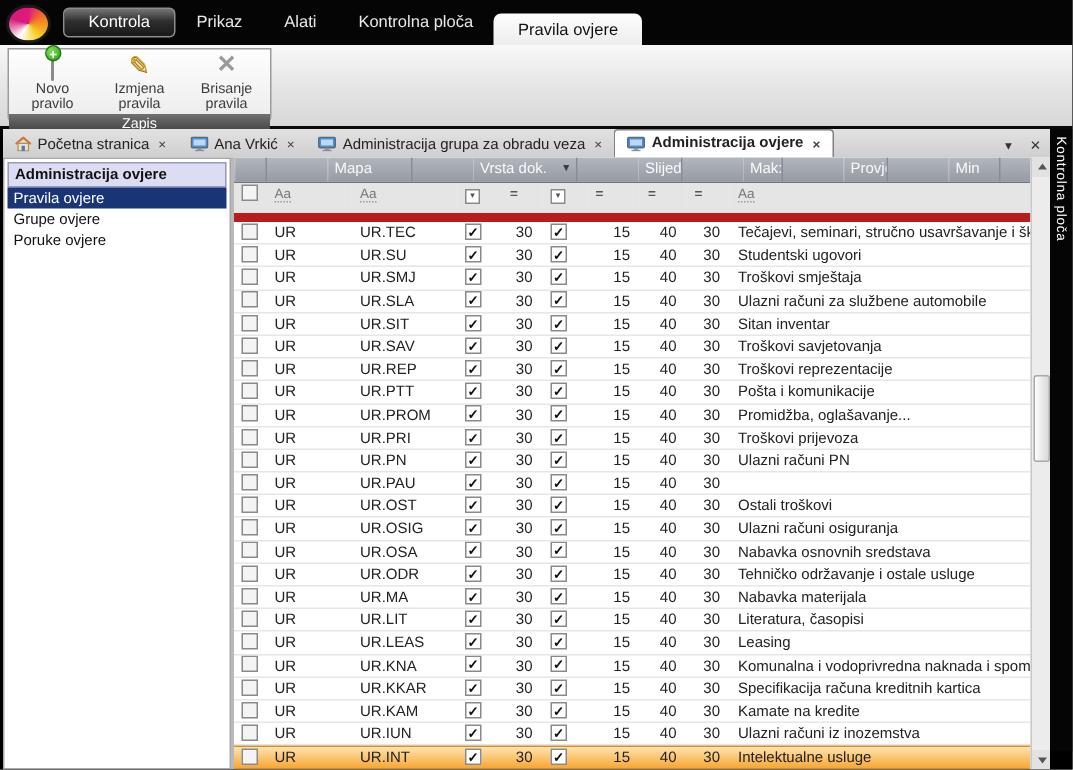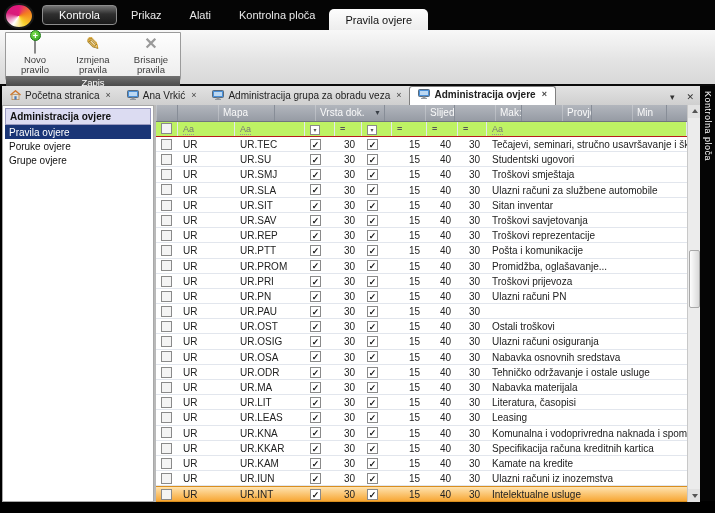--- a/index.html
+++ b/index.html
@@ -36,41 +36,41 @@
   .gcaption { height:13px; background:linear-gradient(#717171,#3e3e3e); color:#fff; font-size:9.5px;
               text-align:center; line-height:13px; border-radius:0 0 3px 3px; }
 
   .hsep { height:2px; background:#0a0a0a; }
 
   
   .midrow { display:flex; height:415px; background:#000; padding-left:2px; }
   .content { width:698px; display:flex; flex-direction:column; background:#d2d2d2; }
 
   .tabstrip { height:19px; background:linear-gradient(#e2e2e2,#cfcfcf); display:flex; align-items:flex-end; font-size:10px; }
-  .dtab { display:flex; align-items:flex-start; gap:4px; padding:2px 8px 3px; color:#222; height:17px; }
+  .dtab { display:flex; align-items:center; gap:4px; padding:2px 8px 3px; color:#222; height:17px; }
   .dtab.active { background:#fff; border:1px solid #808080; border-bottom:none; border-radius:3px 3px 0 0;
                  font-weight:bold; height:19px; }
   .dtab .close { font-size:9px; color:#444; margin-left:2px; }
   .strip-spacer { flex:1; }
   .stripbtn { font-size:9px; color:#333; padding:0 6px 3px; }
 
   .main { flex:1; display:flex; background:#b9b9b9; }
   .sidebar { width:152px; background:#fff; border:1px solid #a8a8a8; margin-right:2px; padding:2px; font-size:10px; }
   .sb-header { background:#dcdcf2; border:1px solid #9a9ac0; font-weight:bold; padding:2px 4px; color:#111; }
   .sb-item { padding:2px 4px 1px; color:#111; }
   .sb-item.selected { background:#1a3576; color:#fff; }
 
   .tablewrap { flex:1; position:relative; background:#fff; padding-right:13px; overflow:hidden; }
   .tgrid { display:grid; grid-template-columns:22px 57px 70px 30px 27px 30px 35px 31px 29px 1fr; }
   .thead { height:17px; background:linear-gradient(#b2b6bd,#969ba4); border-bottom:1px solid #70757e;
            color:#fafafa; font-size:10px;gap:40px; }
   .thead .hc { line-height:16px; padding-left:5px; border-right:1px solid #878d97; box-shadow:inset 1px 0 0 rgba(255,255,255,.25);
                white-space:nowrap; overflow:hidden; position:relative; }
   .thead .sort { position:absolute; right:3px; top:0; font-size:7px; color:#3a3f47; }
-  .tfilter { height:15px; border-bottom:1px solid #b91c1c; background:#bef264; font-size:9px; color:#777; }
+  .tfilter { height:26px; border-bottom:6px solid #b91c1c; background:#e5e5e5; font-size:9px; color:#777; }
   .tfilter .fc { line-height:14px; padding-left:5px; border-right:1px solid #e4e7ec; white-space:nowrap; }
   .aa { border-bottom:1px dotted #999; }
   .eq { color:#555; font-weight:bold; }
   .fbool { display:inline-block; width:10px; height:10px; border:1px solid #8a8a8a; background:#fff;
            font-size:6px; line-height:9px; text-align:center; color:#555; margin-top:2px; }
 
   .tbody { }
   .trow { height:15.2px; border-bottom:1px solid #e2e6ed; font-size:10px; color:#222; }
   .trow .tcell { line-height:15px; padding-left:5px; white-space:nowrap; overflow:hidden; }
   .trow .num { text-align:right; padding-right:7px; padding-left:0; }
@@ -178,22 +178,22 @@
         </div>
         <div class="strip-spacer"></div>
         <div class="stripbtn">▾</div>
         <div class="stripbtn">✕</div>
       </div>
 
       <div class="main">
         <div class="sidebar">
           <div class="sb-header">Administracija ovjere</div>
           <div class="sb-item selected">Pravila ovjere</div>
+          <div class="sb-item">Grupe ovjere</div>
           <div class="sb-item">Poruke ovjere</div>
-          <div class="sb-item">Grupe ovjere</div>
         </div>
 
         <div class="tablewrap">
           <div class="thead tgrid">
             <div class="hc"></div>
             <div class="hc">Mapa</div>
             <div class="hc"><span>Vrsta dok.</span><span class="sort">▼</span></div>
             <div class="hc">Slijedn</div>
             <div class="hc">Mak:</div>
             <div class="hc">Provje:</div>

